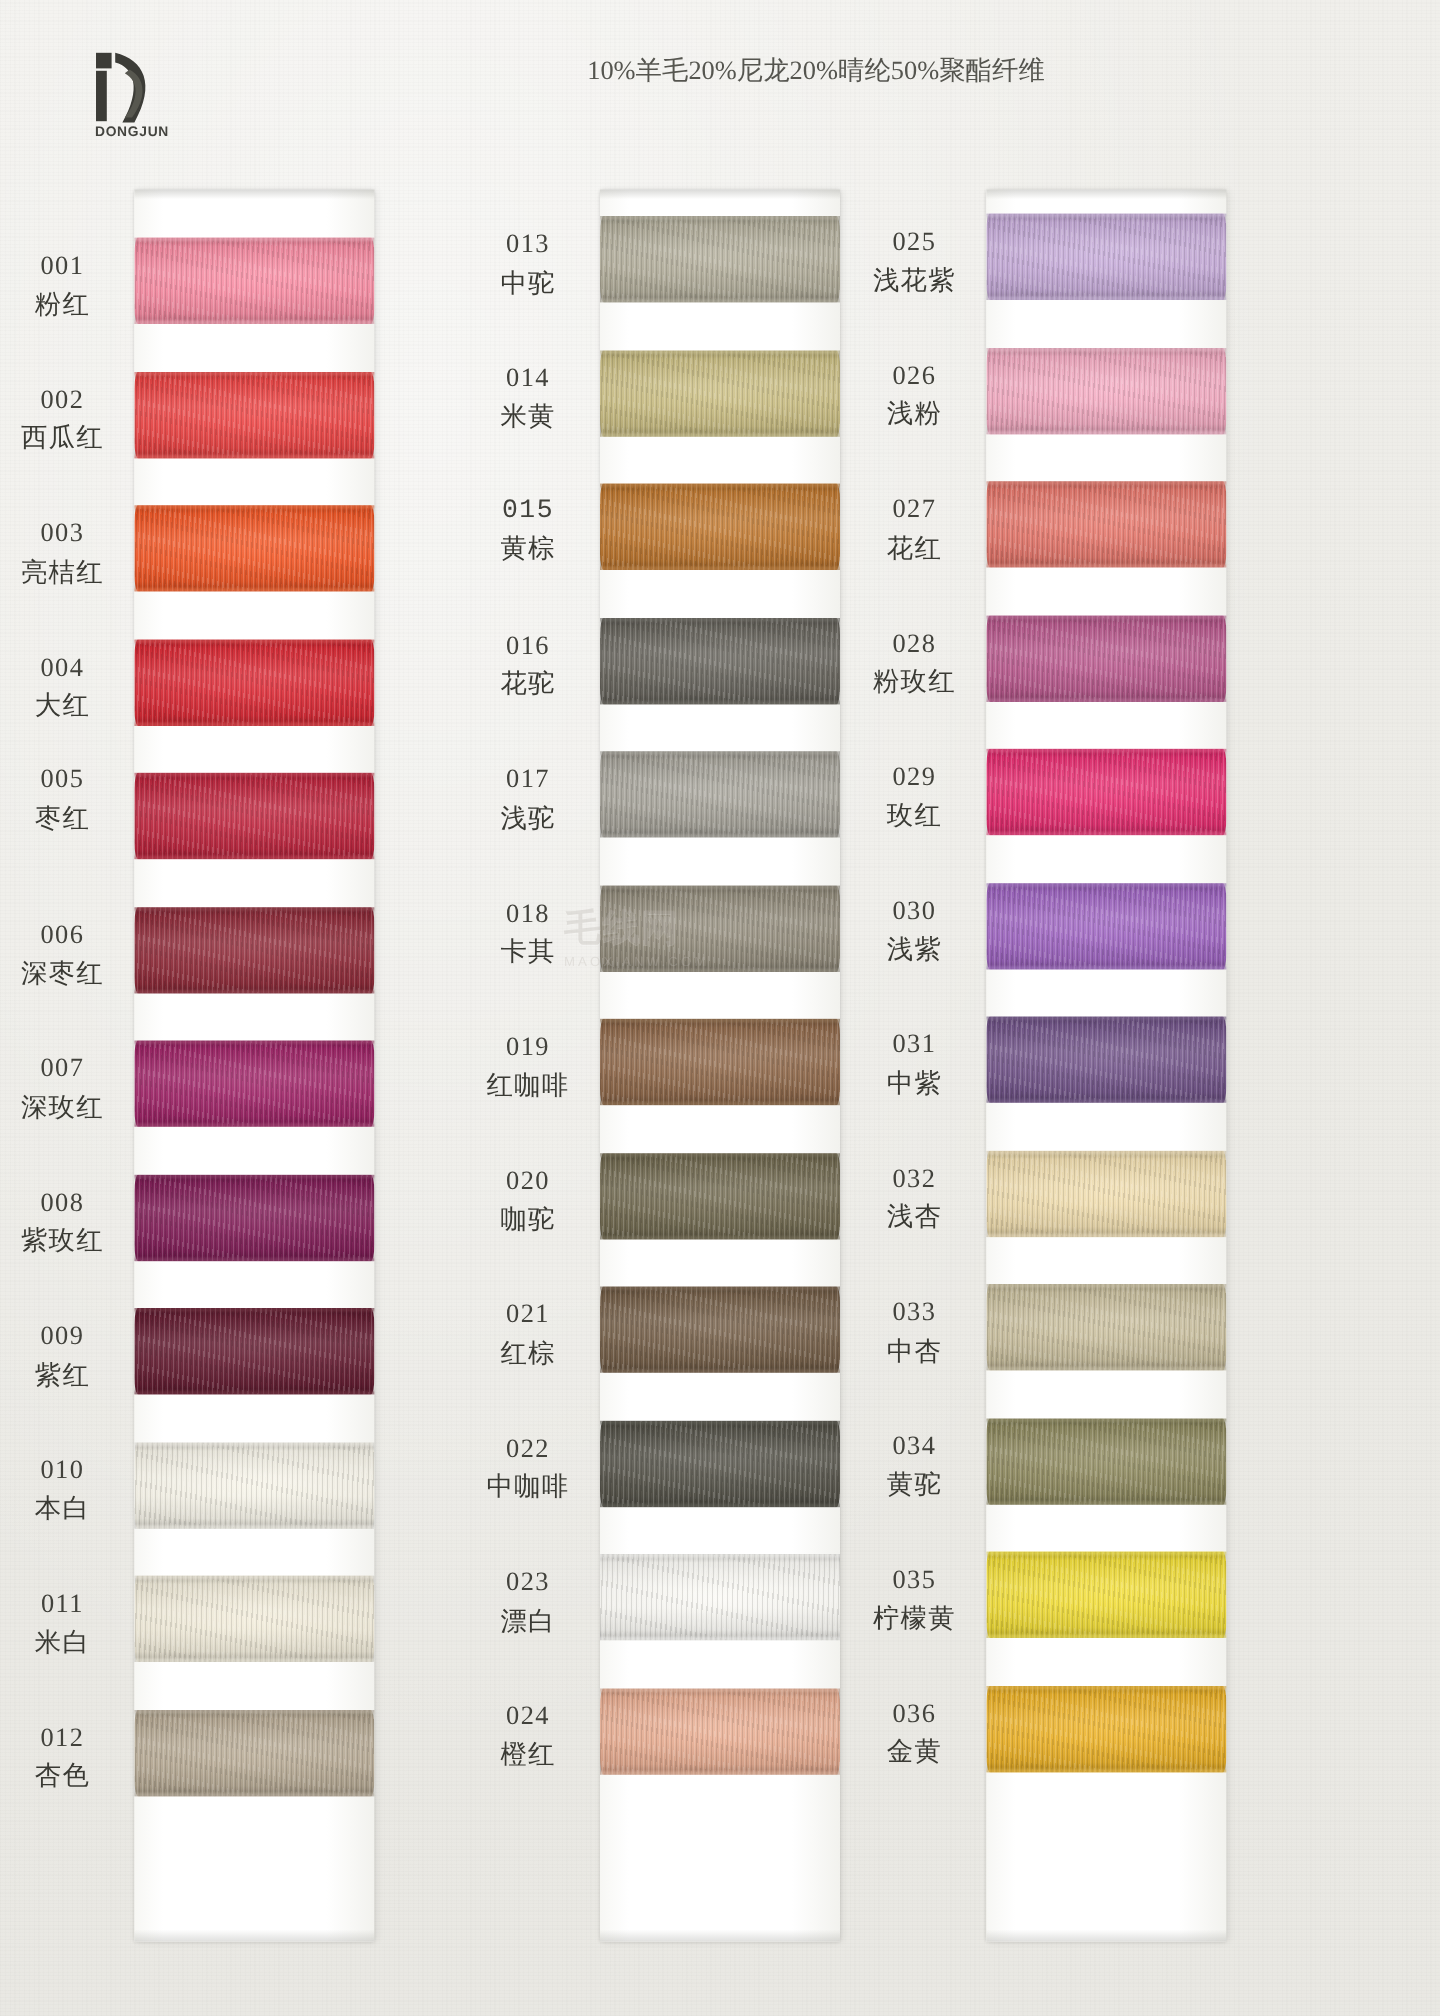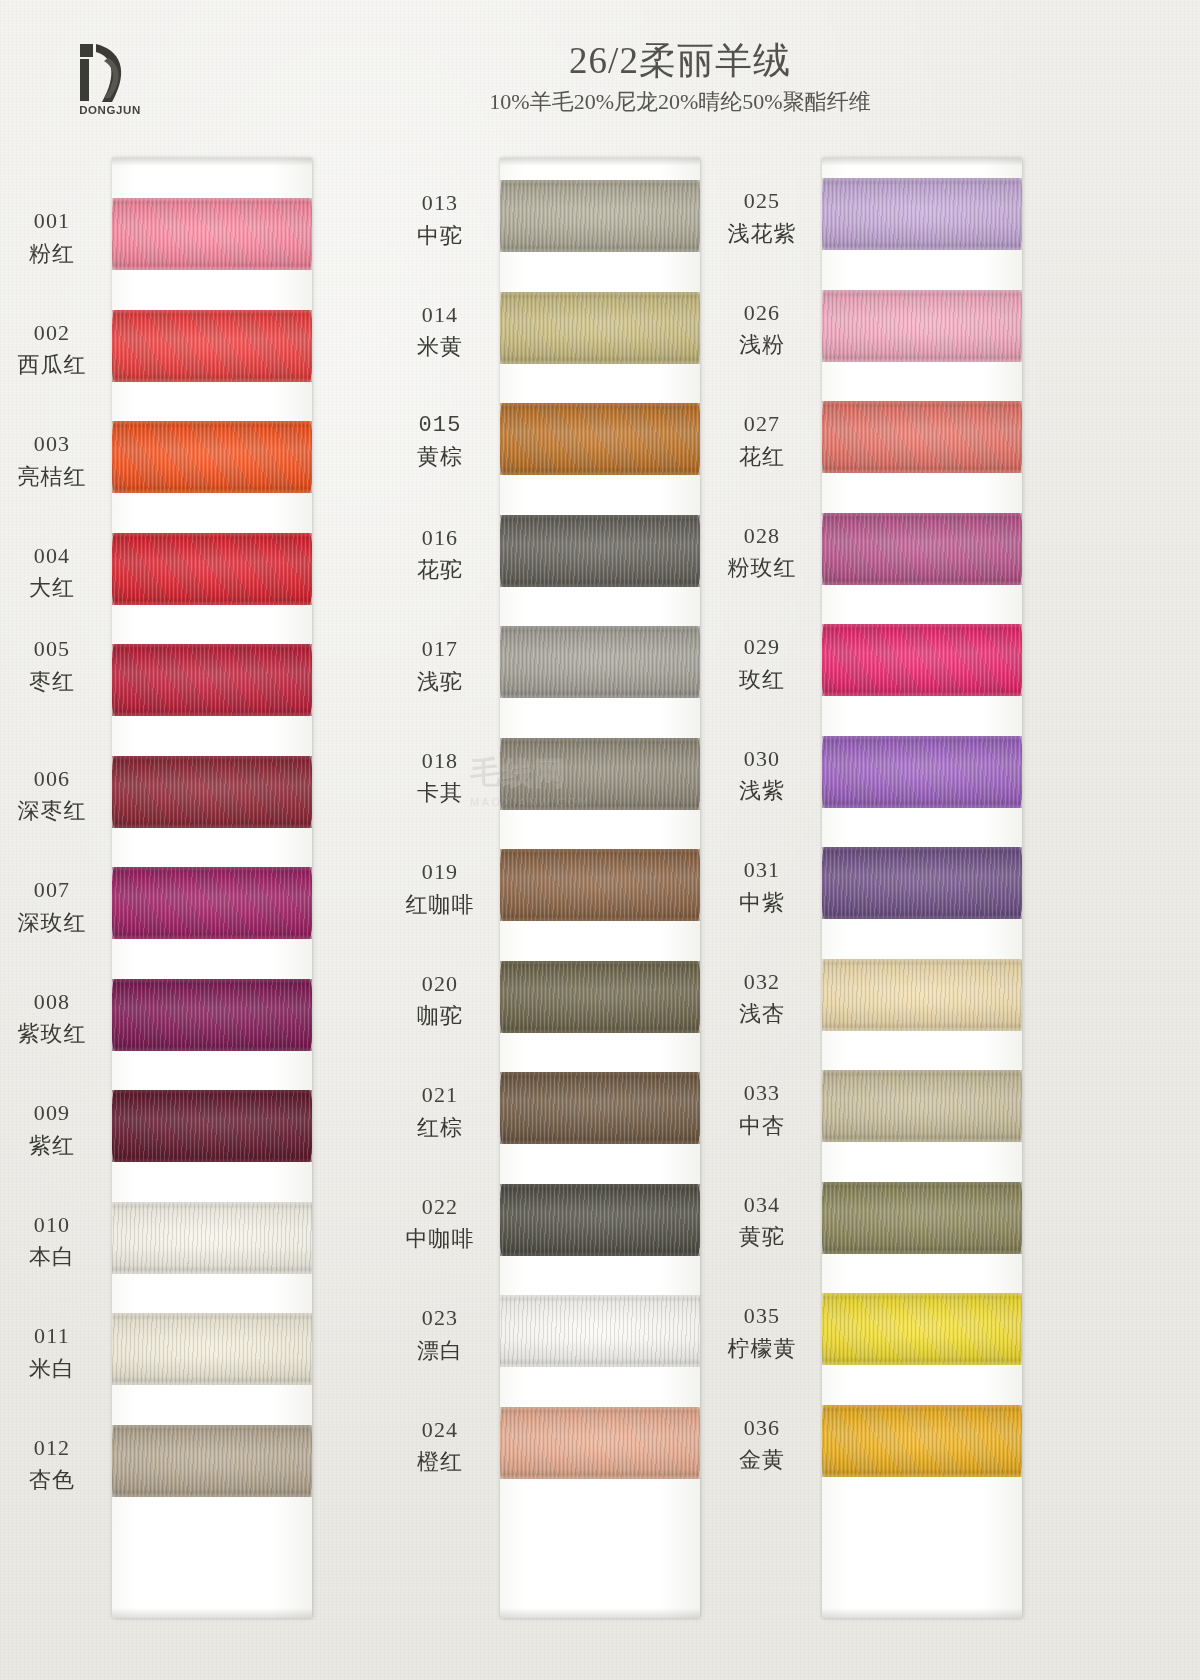--- a/index.html
+++ b/index.html
@@ -167,21 +167,20 @@
         <rect x="2" y="8" width="13" height="13" fill="#3c3c37"></rect>
         <rect x="2" y="23" width="9" height="42" fill="#3c3c37"></rect>
         <path d="M18 8 C42 14, 52 34, 34 66 L24 66 C40 38, 34 20, 18 16 Z" fill="#3c3c37"></path>
         <path d="M30 22 C44 30, 44 46, 32 62 L26 62 C38 46, 38 32, 26 25 Z" fill="#57574f"></path>
       </svg>
       <div class="logo-sub">DONGJUN</div>
     </div>
   </div>
 
   <div class="title-block">
-    <div class="title-main">26/2柔丽羊绒</div>
     <div class="title-sub">10%羊毛20%尼龙20%晴纶50%聚酯纤维</div>
   </div>
 
 </div>
 
 <div class="columns">
 
   <div class="col col-1">
     <div class="card-strip strip-1">
       <div class="strip-top-edge"></div>

